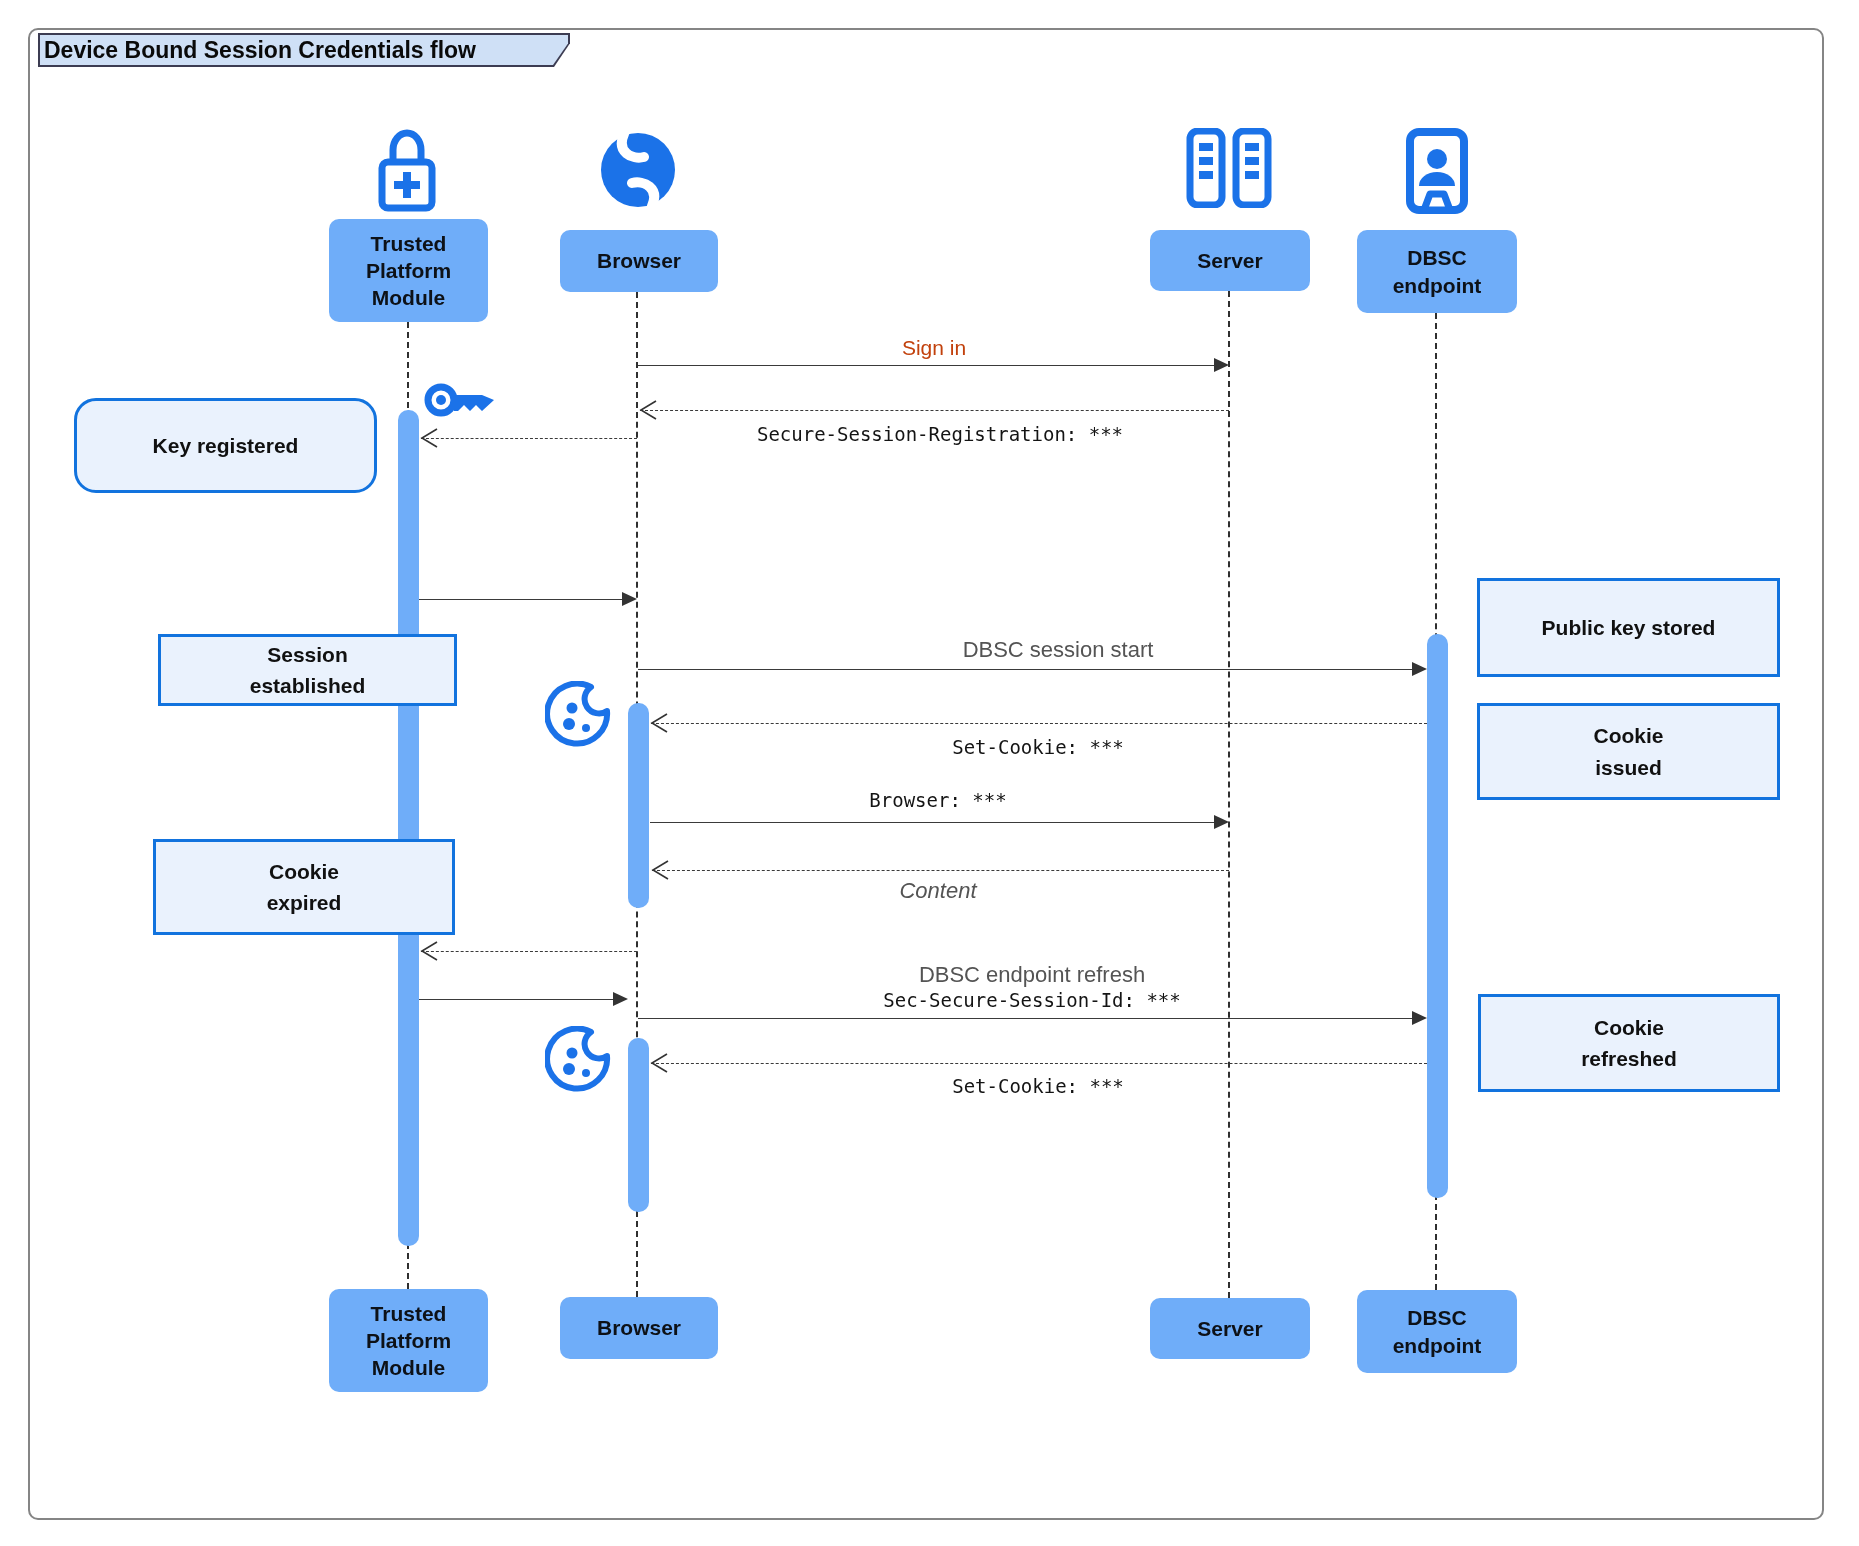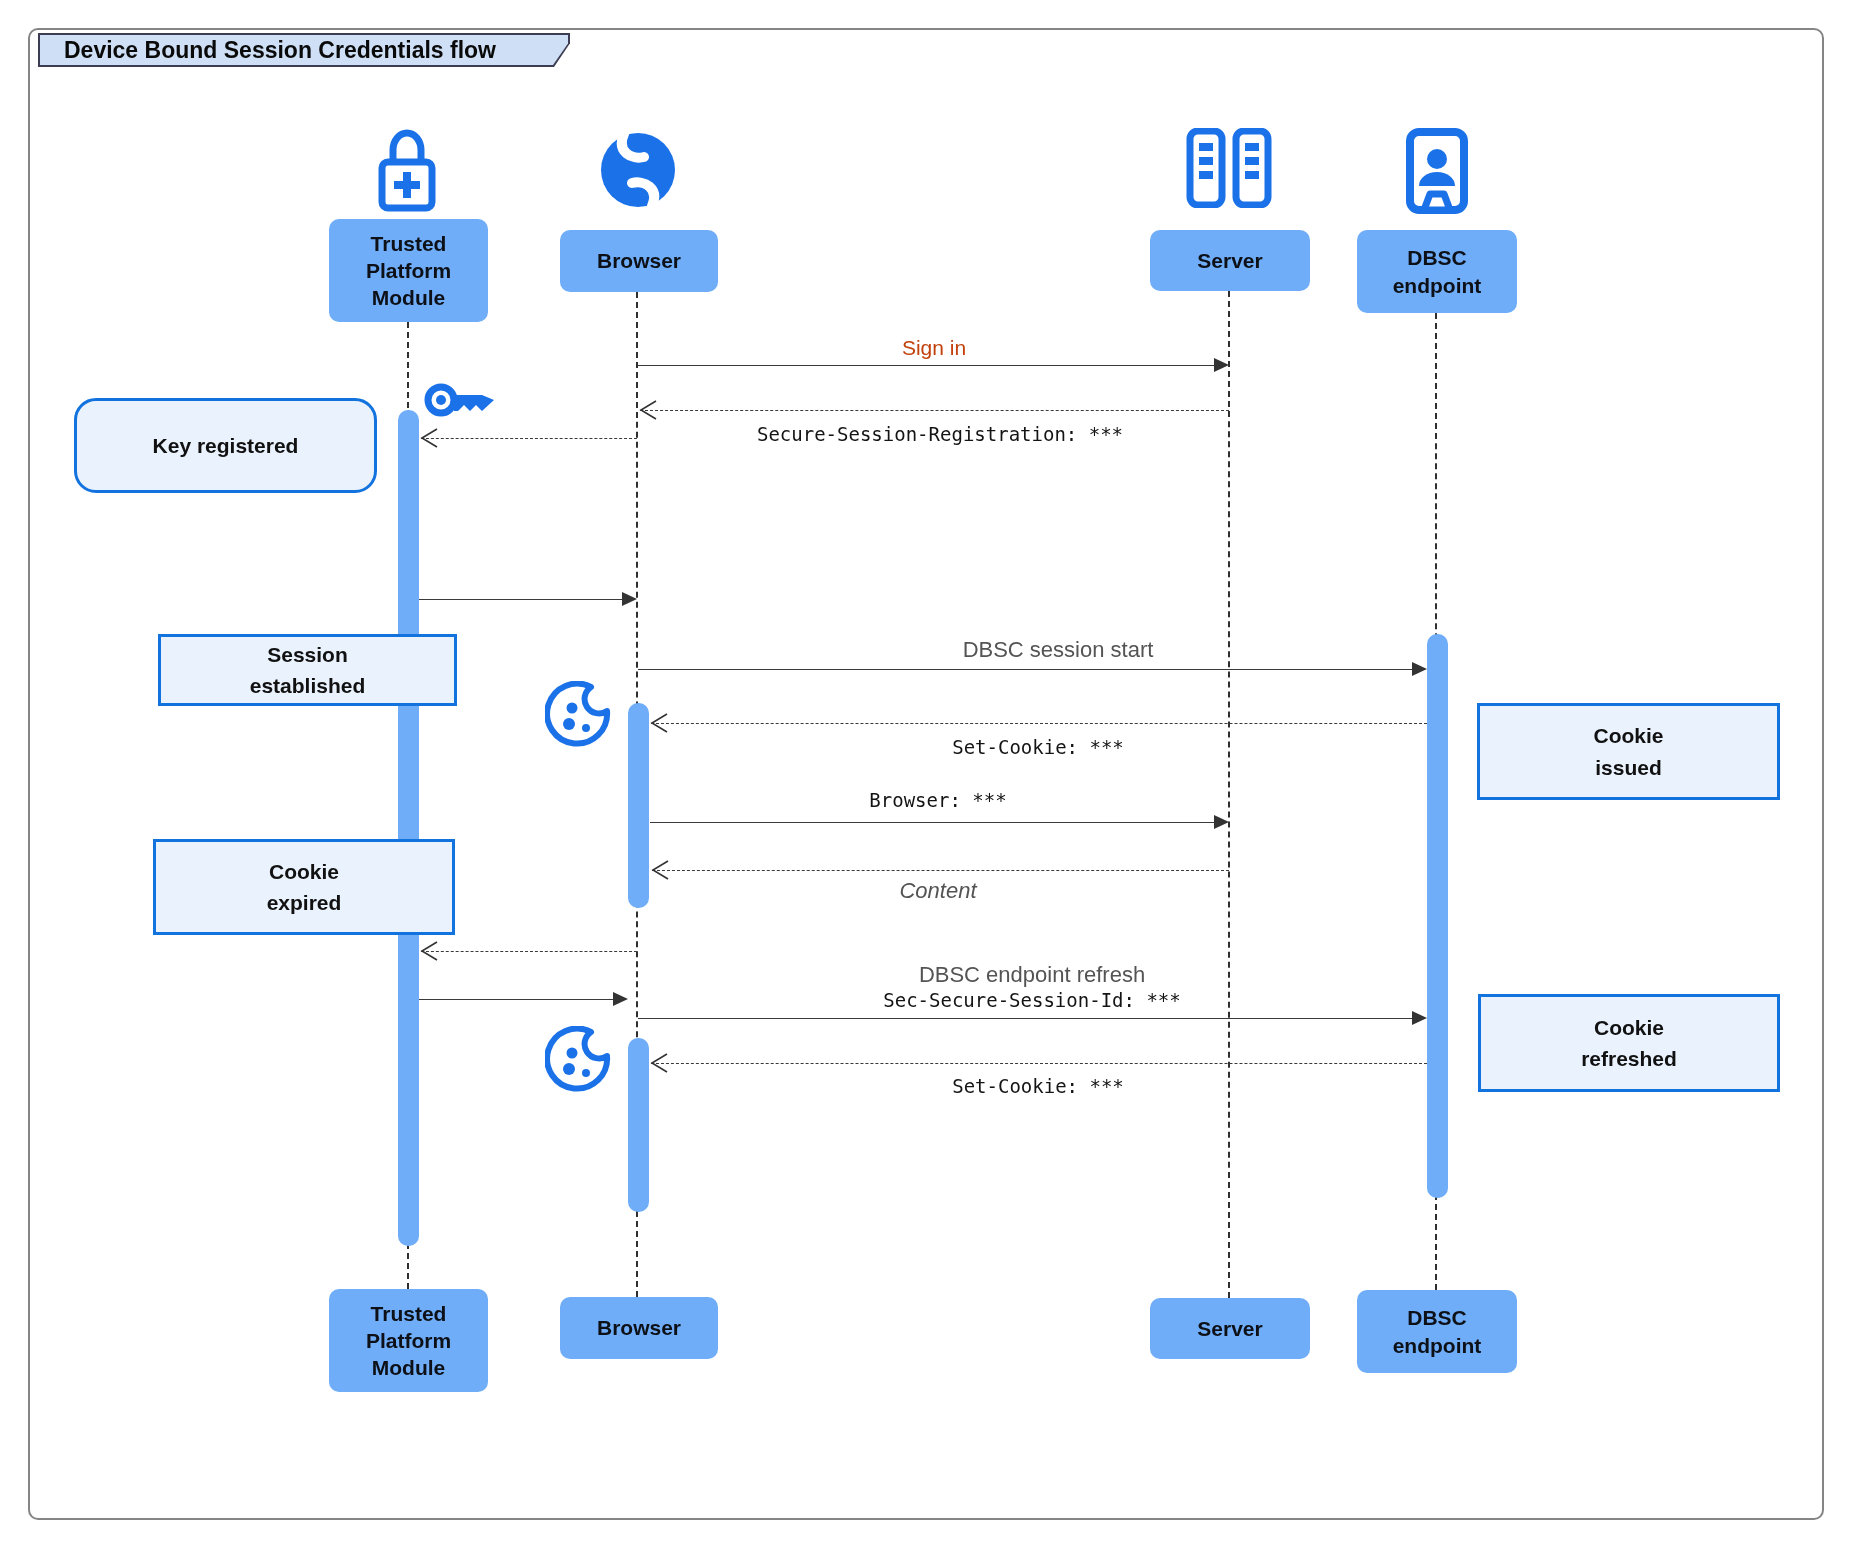--- a/index.html
+++ b/index.html
@@ -5,21 +5,21 @@
   html,body{margin:0;padding:0;background:#ffffff;}
   #canvas{position:relative;width:1859px;height:1546px;background:#ffffff;
           font-family:"Liberation Sans",sans-serif;overflow:hidden;}
   .frame{position:absolute;left:28px;top:28px;width:1792px;height:1488px;
          border:2px solid #858585;border-radius:10px;background:#ffffff;}
   
   .tab-outer{position:absolute;left:38px;top:33px;width:532px;height:34px;
              background:#3c3c52;
              clip-path:polygon(0 0,100% 0,100% 30%,calc(100% - 16px) 100%,0 100%);}
   .tab-inner{position:absolute;left:2px;top:2px;width:528px;height:30px;
-             background:#cfe0f6;display:flex;align-items:center;padding-left:24px;
+             background:#cfe0f6;display:flex;align-items:center;padding-left:4px;
              box-sizing:border-box;font-weight:bold;font-size:23px;color:#0a0a0a;
              clip-path:polygon(0 0,100% 0,100% 28%,calc(100% - 15px) 100%,0 100%);}
   .lifeline{position:absolute;width:0;border-left:2px dashed #2f2f2f;}
   .actbar{position:absolute;width:21px;background:#6fadf9;border-radius:10px;}
   .actor-label{position:absolute;background:#6fadf9;border-radius:10px;
                display:flex;align-items:center;justify-content:center;text-align:center;
                font-weight:bold;font-size:21px;color:#0d1117;line-height:1.3;
                white-space:pre-line;}
   .note{position:absolute;background:#eaf2fd;border:3px solid #1273de;
         display:flex;align-items:center;justify-content:center;text-align:center;
@@ -55,20 +55,21 @@
   <div class="actbar" style="left:398px;top:410px;height:836px;"></div>
   <div class="actbar" style="left:628px;top:703px;height:205px;"></div>
   <div class="actbar" style="left:628px;top:1038px;height:174px;"></div>
   <div class="actbar" style="left:1427px;top:634px;height:564px;"></div>
 
   <div class="note" style="left:74px;top:398px;width:303px;height:95px;border-radius:22px;">Key registered</div>
   <div class="note" style="left:158px;top:634px;width:299px;height:72px;">Session
 established</div>
   <div class="note" style="left:153px;top:839px;width:302px;height:96px;">Cookie
 expired</div>
+  <div class="note" style="left:1477px;top:578px;width:303px;height:99px;">Public key stored</div>
   <div class="note" style="left:1477px;top:703px;width:303px;height:97px;">Cookie
 issued</div>
   <div class="note" style="left:1478px;top:994px;width:302px;height:98px;">Cookie
 refreshed</div>
 
   <div class="msg-text" style="left:934px;top:348px;">Sign in</div>
   <div class="msg-solid" style="left:638px;top:365px;width:577px;"></div>
   <div class="head-right" style="left:1214px;top:358px;"></div>
 
   <div class="msg-dashed" style="left:640px;top:410px;width:589px;"></div>

